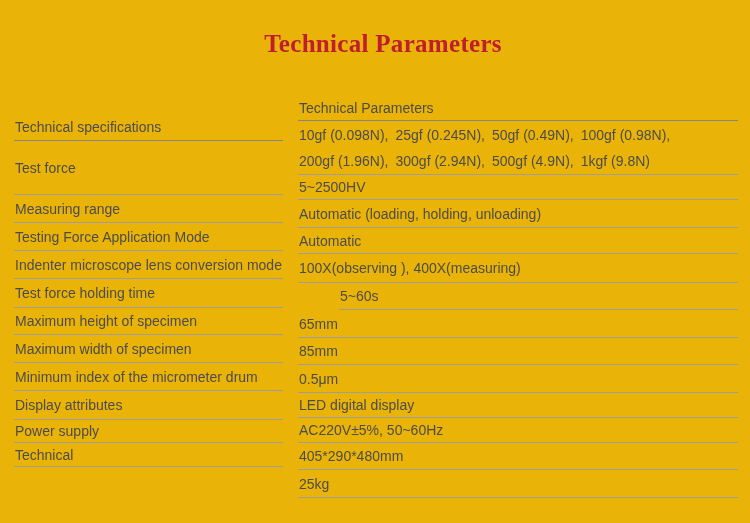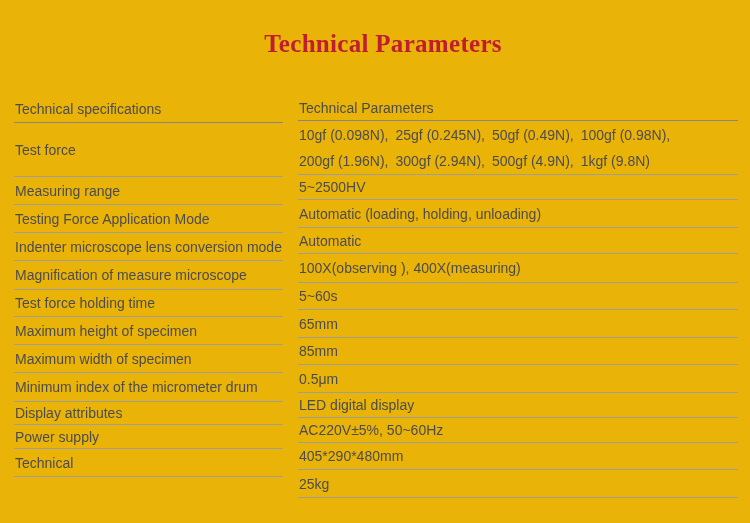--- a/index.html
+++ b/index.html
@@ -30,21 +30,21 @@
     position: absolute;
     top: 96px;
     left: 14px;
     display: flex;
     align-items: flex-start;
   }
   .col {
     display: flex;
     flex-direction: column;
   }
-  .col-left  { width: 269px; }
+  .col-left  { width: 269px; margin-top: 18px; }
   .col-right { width: 440px; margin-left: 15px; }
   .cell {
     box-sizing: border-box;
     display: flex;
     align-items: center;
     border-bottom: 1px solid #9e9e9e;
     font-size: 14px;
     color: #4c4c4c;
     padding-left: 1px;
     white-space: nowrap;
@@ -72,21 +72,21 @@
   .col-left .cell:nth-child(12) { height: 24px; }
   .col-left .cell:nth-child(13) { height: 28px; }
   .col-left .cell:nth-child(14) { height: 28px; }
   
   .col-right .cell:nth-child(1)  { height: 25px; }
   .col-right .cell:nth-child(2)  { height: 54px; }
   .col-right .cell:nth-child(3)  { height: 25px; }
   .col-right .cell:nth-child(4)  { height: 28px; }
   .col-right .cell:nth-child(5)  { height: 26px; }
   .col-right .cell:nth-child(6)  { height: 29px; }
-  .col-right .cell:nth-child(7)  { height: 27px; }
+  .col-right .cell:nth-child(7)  { height: 27px; margin-left: 41px; }
   .col-right .cell:nth-child(8)  { height: 28px; }
   .col-right .cell:nth-child(9)  { height: 27px; }
   .col-right .cell:nth-child(10) { height: 28px; }
   .col-right .cell:nth-child(11) { height: 25px; }
   .col-right .cell:nth-child(12) { height: 25px; }
   .col-right .cell:nth-child(13) { height: 27px; }
   .col-right .cell:nth-child(14) { height: 28px; }
 </style>
 </head>
 <body>
@@ -96,21 +96,20 @@
   <h1 class="title">Technical Parameters</h1>
 
   <div class="tbl">
 
     <div class="col col-left">
       <div class="cell head">Technical specifications</div>
       <div class="cell">Test force</div>
       <div class="cell">Measuring range</div>
       <div class="cell">Testing Force Application Mode</div>
       <div class="cell">Indenter microscope lens conversion mode</div>
-      <div class="cell">Magnification of measure microscope</div>
       <div class="cell">Test force holding time</div>
       <div class="cell">Maximum height of specimen</div>
       <div class="cell">Maximum width of specimen</div>
       <div class="cell">Minimum index of the micrometer drum</div>
       <div class="cell">Display attributes</div>
       <div class="cell">Power supply</div>
       <div class="cell">Technical</div>
     </div>
 
     <div class="col col-right">

